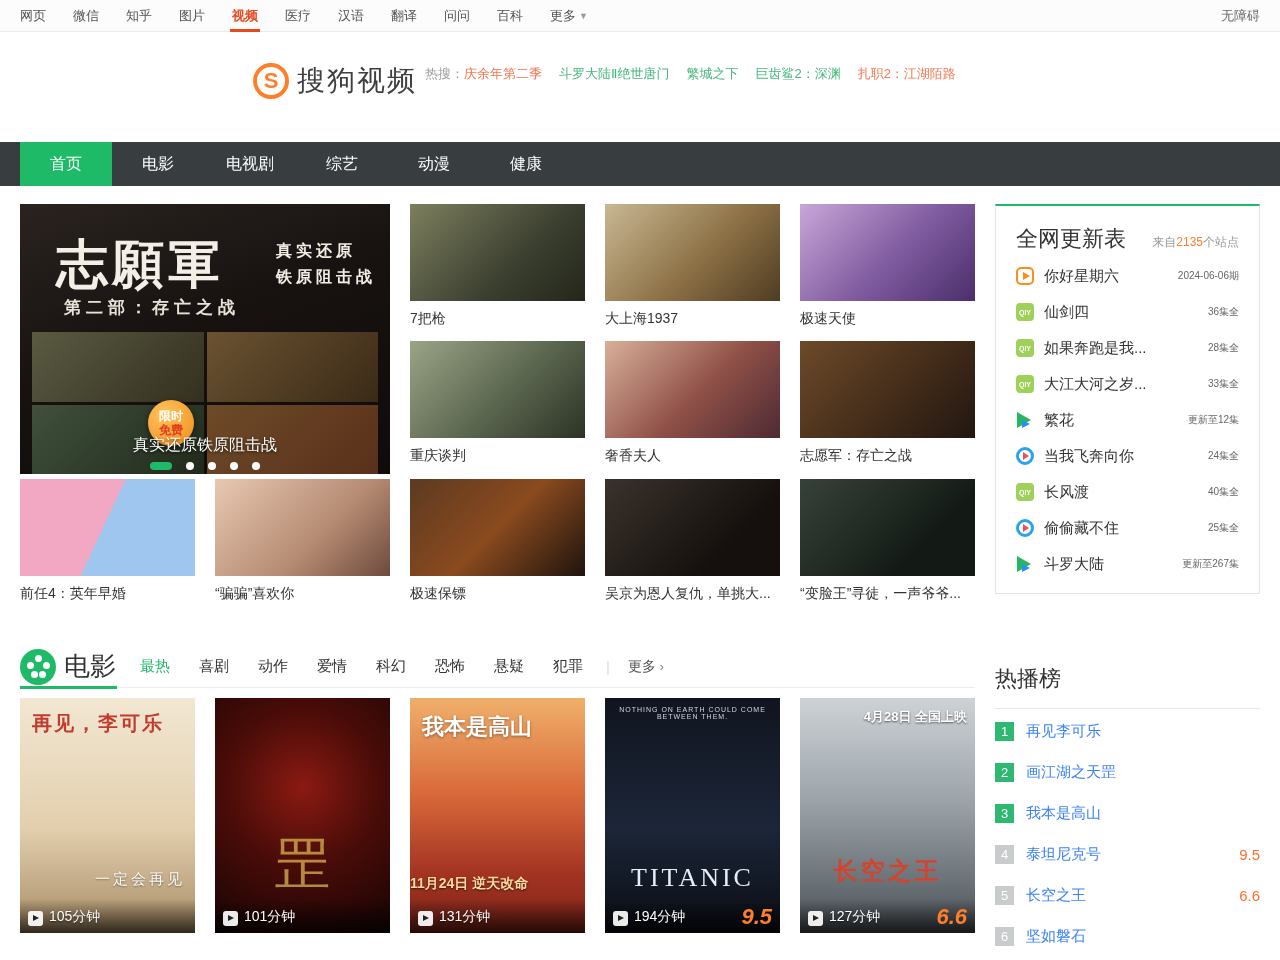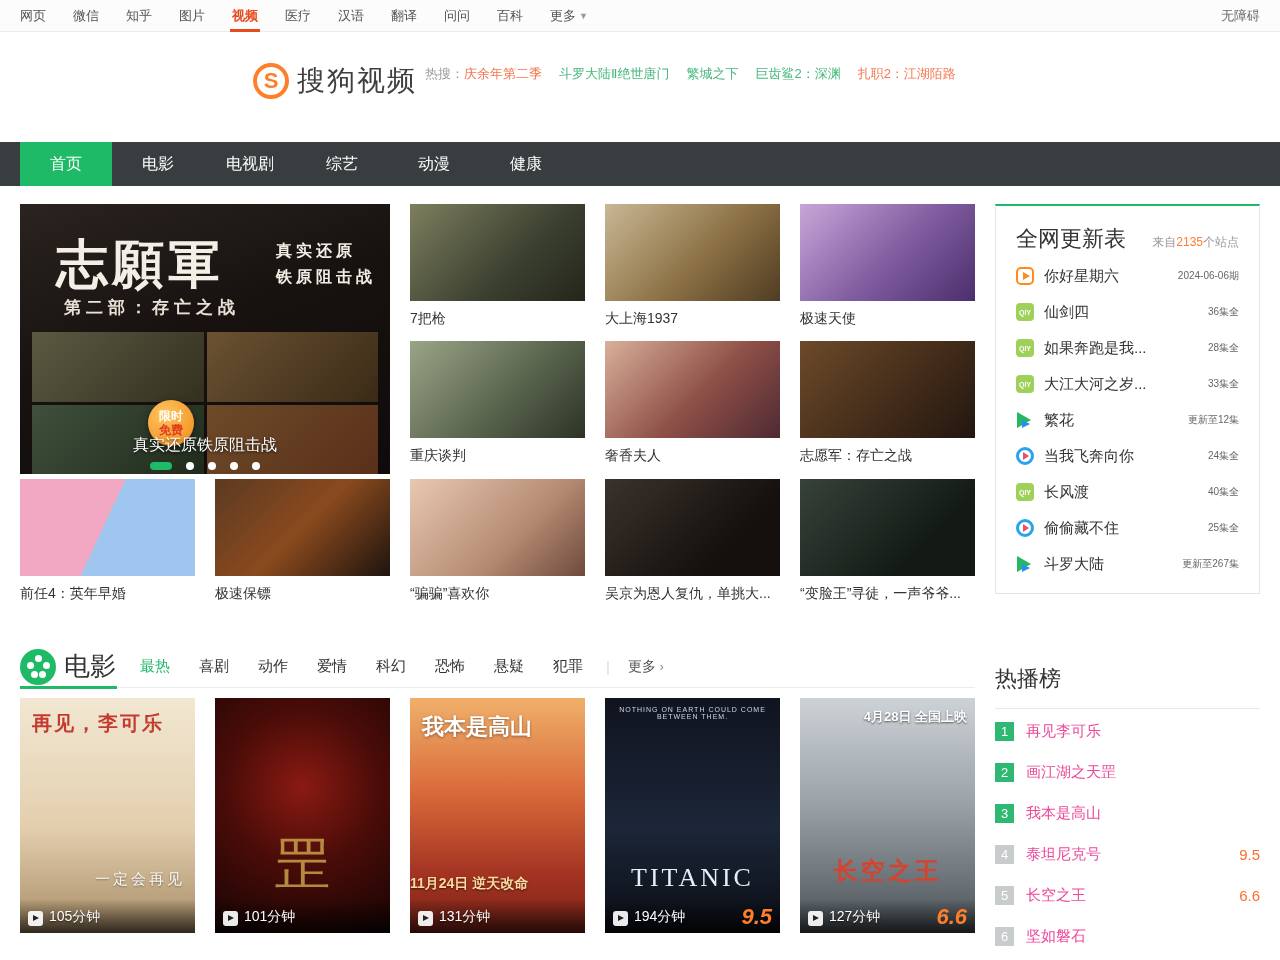--- a/index.html
+++ b/index.html
@@ -192,21 +192,21 @@
     font-style:italic; line-height:18px; }
 
   
   .rank-card { margin-top:70px; }
   .rk-title { font-size:22px; color:#333; padding-bottom:14px;
     border-bottom:1px solid #e8e8e8; }
   .rk-row { display:flex; align-items:center; height:37px; margin-top:4px; cursor:pointer; }
   .rk-badge { width:19px; height:19px; background:#c8cccc; color:#fff; font-size:13px;
     display:flex; align-items:center; justify-content:center; flex:0 0 19px; }
   .rk-row.top .rk-badge { background:#2eb872; }
-  .rk-name { margin-left:12px; font-size:15px; color:#ec4899; }
+  .rk-name { margin-left:12px; font-size:15px; color:#3b82f6; }
   .rk-score { margin-left:auto; font-size:15px; color:#ff6e2a; }
 </style>
 </head>
 <body>
 
 <div class="page">
 
   <div class="topbar">
     <span class="tb-item">网页</span>
     <span class="tb-item">微信</span>
@@ -309,26 +309,26 @@
           </div>
         </div>
       </div>
 
       <div class="row5">
         <div class="cell">
           <div class="thumb t7"></div>
           <div class="title">前任4：英年早婚</div>
         </div>
         <div class="cell">
+          <div class="thumb t8"></div>
+          <div class="title">“骗骗”喜欢你</div>
+        </div>
+        <div class="cell">
           <div class="thumb t9"></div>
           <div class="title">极速保镖</div>
-        </div>
-        <div class="cell">
-          <div class="thumb t8"></div>
-          <div class="title">“骗骗”喜欢你</div>
         </div>
         <div class="cell">
           <div class="thumb t10"></div>
           <div class="title">吴京为恩人复仇，单挑大...</div>
         </div>
         <div class="cell">
           <div class="thumb t11"></div>
           <div class="title">“变脸王”寻徒，一声爷爷...</div>
         </div>
       </div>

